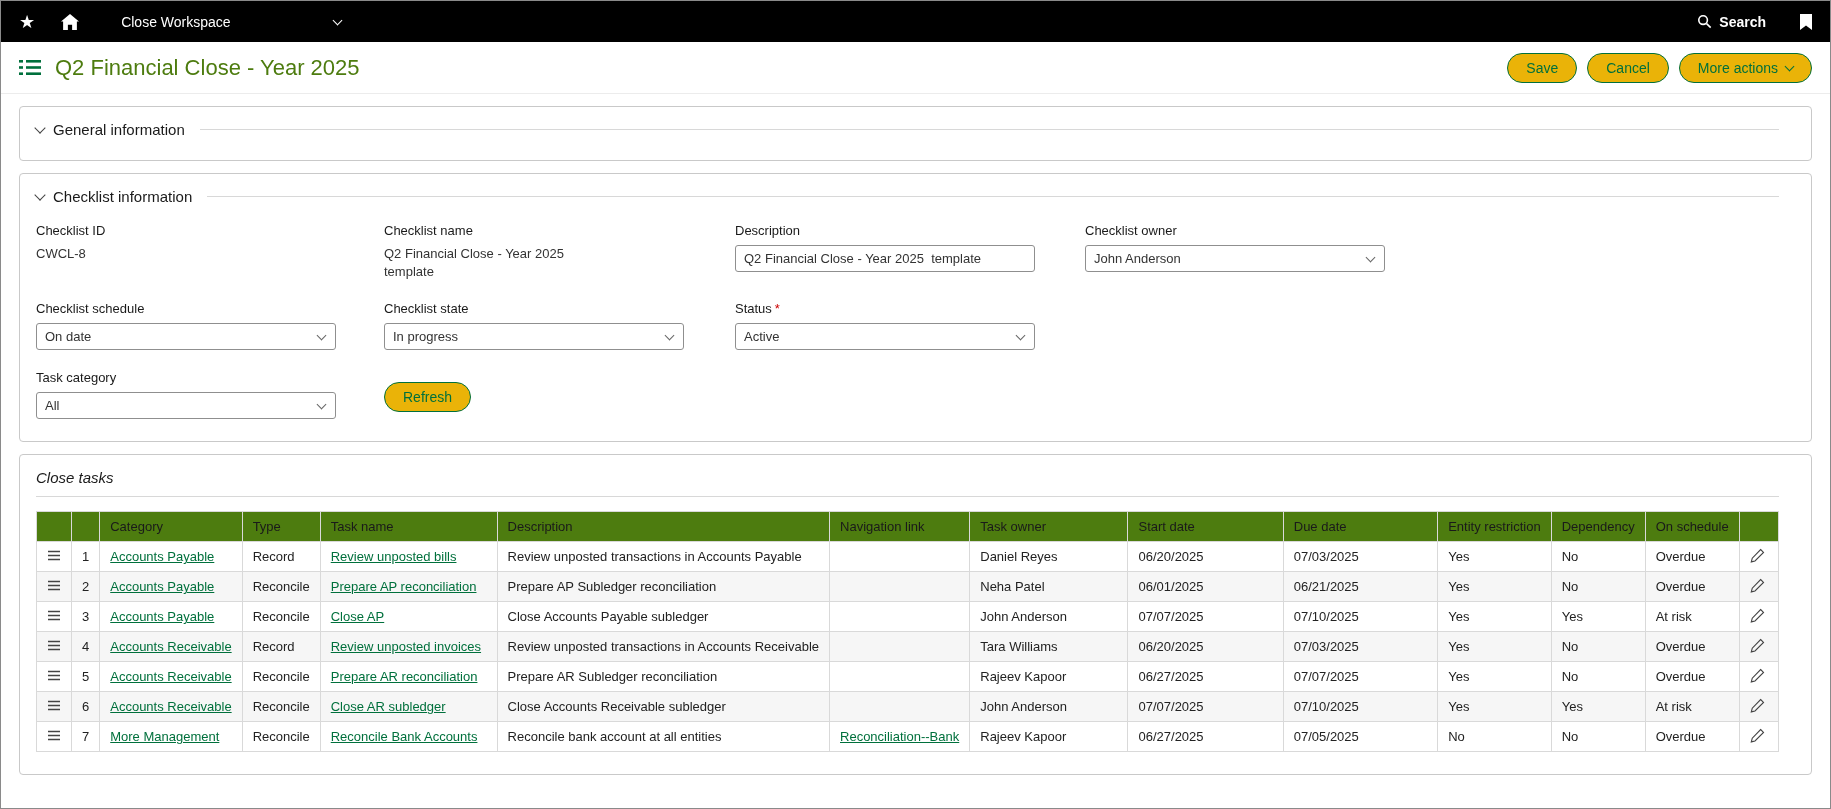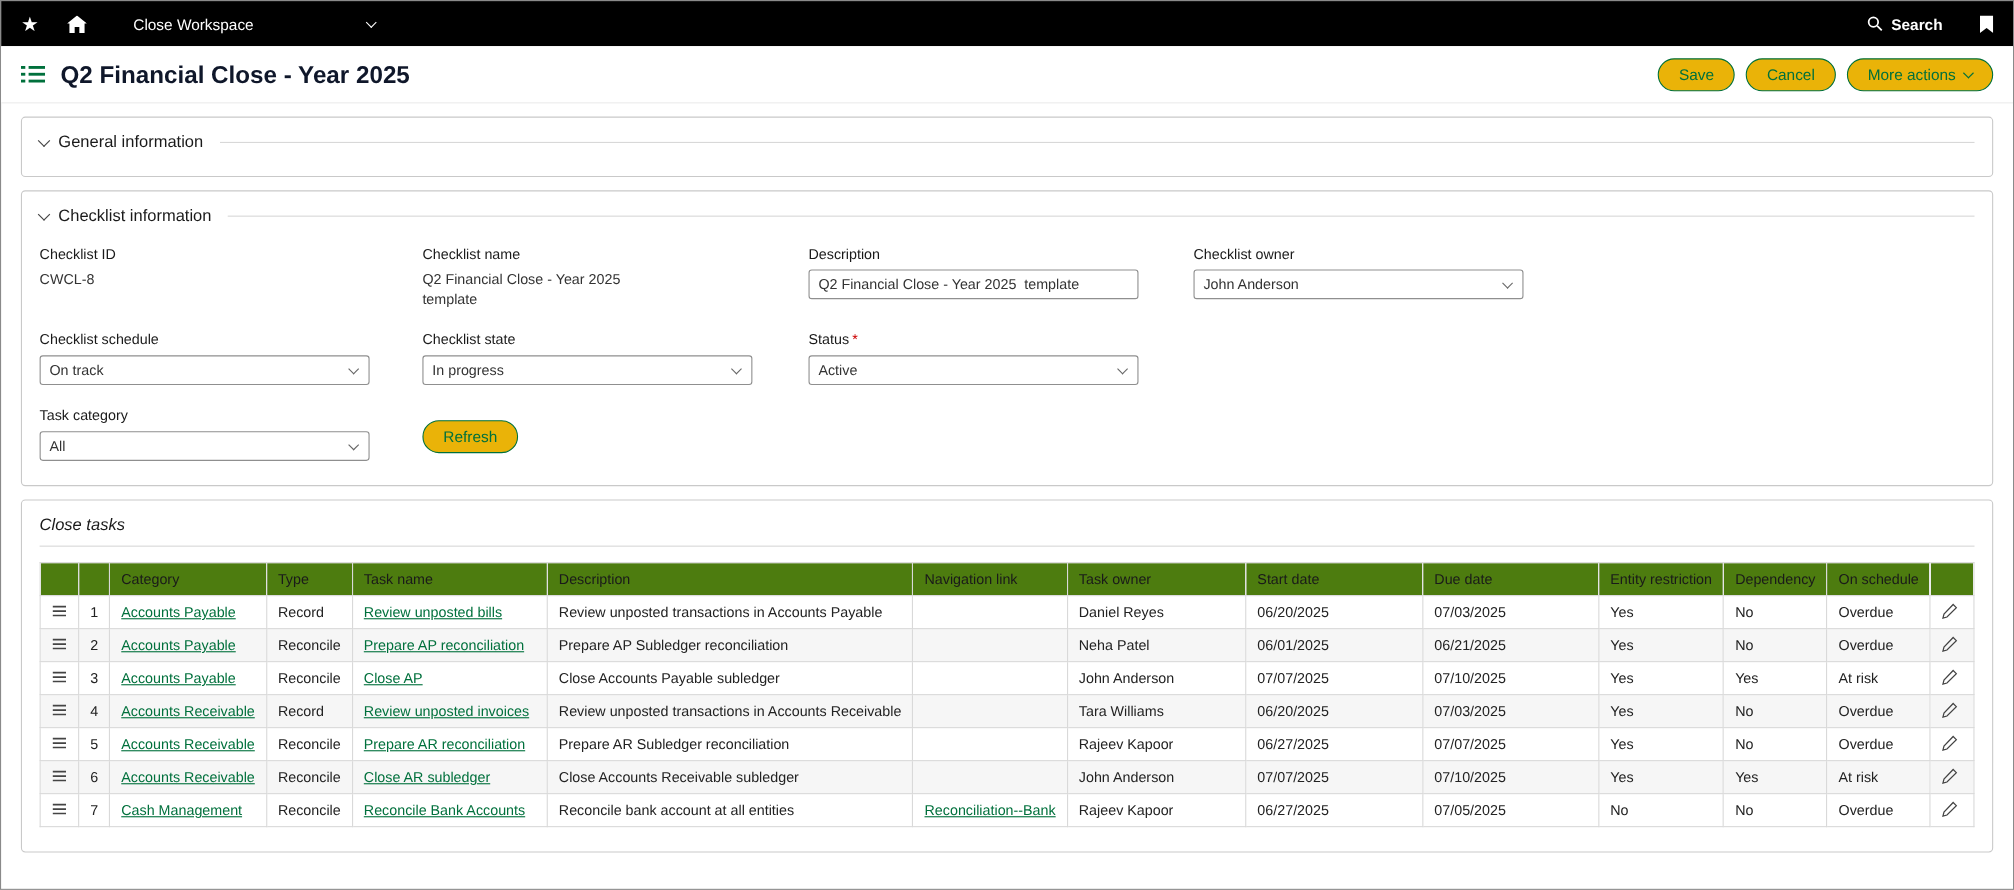--- a/index.html
+++ b/index.html
@@ -38,33 +38,33 @@
   .chev-white { border-color: #fff; }
   .chev-accent { border-color: var(--accent); }
   .chev-dark { border-color: #444; width: 8px; height: 8px; border-width: 1.8px; }
 
   
   .page-header {
     height: 52px; display: flex; align-items: center;
     padding: 0 18px; border-bottom: 1px solid #ececec; background: #fff;
   }
   .list-icon { color: var(--accent); display: inline-flex; }
-  .page-title { font-size: 22px; font-weight: bold; color: #0f172a; margin-left: 14px; }
+  .page-title { font-size: 22px; font-weight: normal; color: #4d7c0f; margin-left: 14px; }
   .header-actions { margin-left: auto; display: flex; gap: 10px; }
   .btn {
     background: #eab308; color: var(--accent);
     border: 1.5px solid var(--accent); border-radius: 16px;
     padding: 6px 18px; font-size: 14px; font-family: "Liberation Sans", sans-serif;
     cursor: pointer; display: inline-flex; align-items: center; gap: 8px;
   }
 
   
   .card {
     margin: 12px 18px; border: 1px solid #c9c9c9; border-radius: 4px;
-    padding: 14px 16px 22px 16px; background: #fff;
+    padding: 14px 32px 22px 16px; background: #fff;
   }
   .section-header { display: flex; align-items: center; gap: 9px; cursor: pointer; }
   .section-title { font-size: 15px; color: #1a1a1a; }
   .section-rule { flex: 1; height: 1px; background: #d8d8d8; margin-left: 6px; }
 
   .field-label { display: block; font-size: 13px; color: #1a1a1a; margin-bottom: 7px; }
   .field-static { font-size: 13px; color: #333; line-height: 1.4; display: block; }
   .name-wrap { max-width: 205px; }
   a.link { color: var(--accent); text-decoration: underline; font-size: 13px; cursor: pointer; }
 
@@ -188,21 +188,21 @@
       <span class="field-label">Checklist owner</span>
       <div class="select">
         <span>John Anderson</span>
         <span class="chev"></span>
       </div>
     </div>
 
     <div>
       <span class="field-label">Checklist schedule</span>
       <div class="select">
-        <span>On track</span>
+        <span>On date</span>
         <span class="chev"></span>
       </div>
     </div>
     <div>
       <span class="field-label">Checklist state</span>
       <div class="select">
         <span>In progress</span>
         <span class="chev"></span>
       </div>
     </div>
@@ -440,21 +440,21 @@
   </tr>
         <tr>
     <td class="cell-center">
       <button class="drag-btn">
         <svg width="14" height="11" viewBox="0 0 14 11">
                 <path d="M1 1.5h12M1 5.5h12M1 9.5h12" stroke="#444" stroke-width="1.5"></path>
               </svg>
       </button>
     </td>
     <td class="cell-center">7</td>
-    <td><a class="link">Cash Management</a></td>
+    <td><a class="link">More Management</a></td>
     <td>Reconcile</td>
     <td><a class="link">Reconcile Bank Accounts</a></td>
     <td>Reconcile bank account at all entities</td>
     <td><a class="link">Reconciliation--Bank</a></td>
     <td>Rajeev Kapoor</td>
     <td>06/27/2025</td>
     <td>07/05/2025</td>
     <td>No</td>
     <td>No</td>
     <td>Overdue</td>

